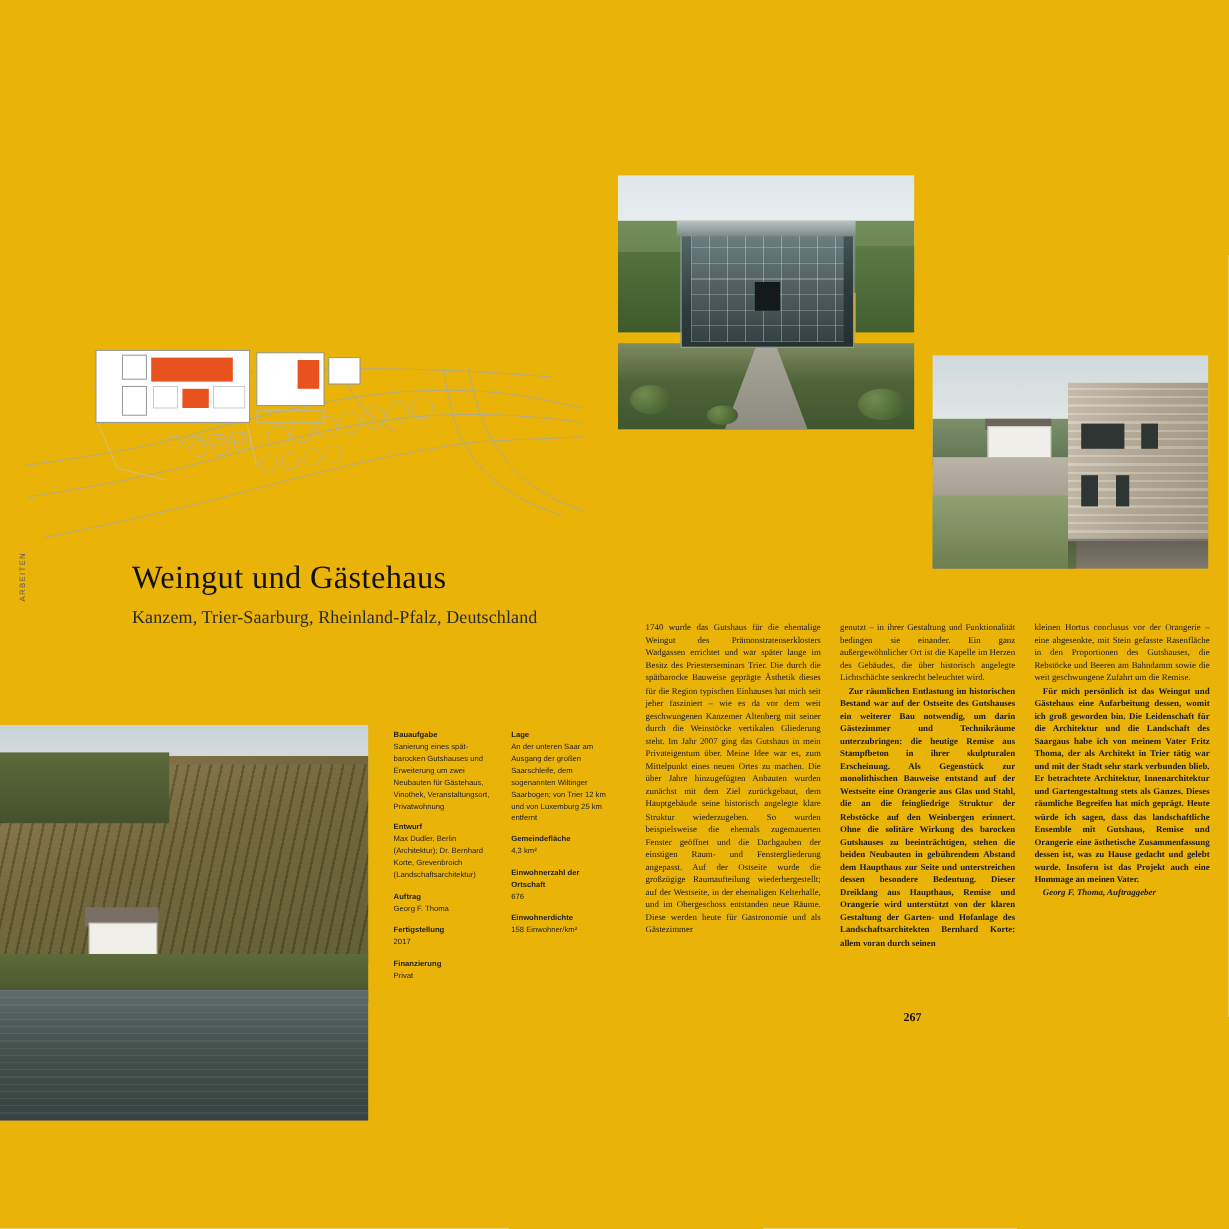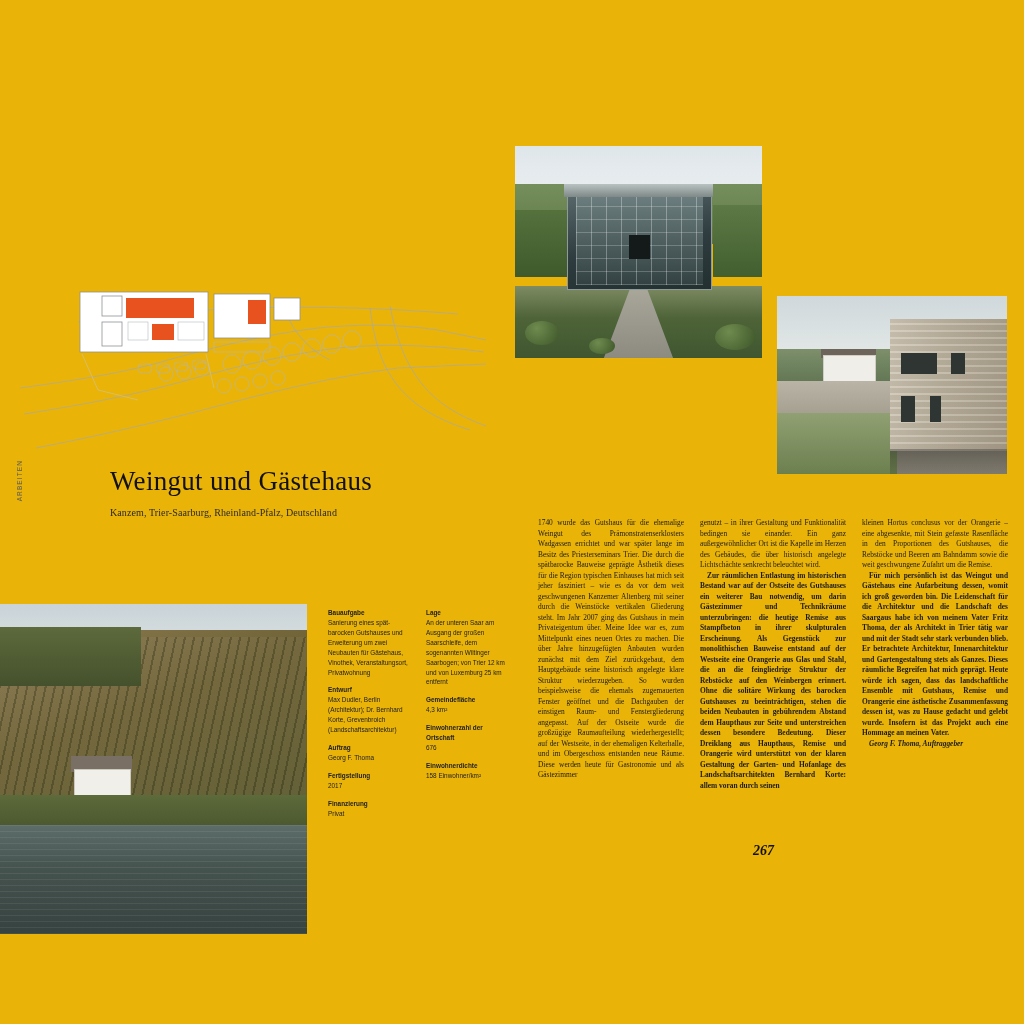--- a/index.html
+++ b/index.html
@@ -57,21 +57,21 @@
     font-family: "Liberation Serif", serif;
     font-size: 27px;
     font-weight: 400;
     letter-spacing: 0.3px;
     line-height: 1.15;
     color: #111;
     margin: 0;
   }
   .title-sub {
     font-family: "Liberation Serif", serif;
-    font-size: 10px;
+    font-size: 15px;
     color: #2a2a2a;
     margin: 10px 0 0 0;
     letter-spacing: 0.1px;
   }
 
   
   .photo {
     position: absolute;
     overflow: hidden;
   }
@@ -224,24 +224,23 @@
     font-style: italic;
     font-size: 7.4px;
   }
 
   
   .folio {
     position: absolute;
     left: 753px;
     top: 843px;
     font-family: "Liberation Serif", serif;
-    font-size: 14px;
+    font-size: 10px;
     font-weight: 700;
     color: #111;
-    font-style: italic;
   }
 </style>
 </head>
 <body>
 
 <div class="page">
 
   <div class="side-tab">ARBEITEN</div>
 
   <div class="siteplan">

